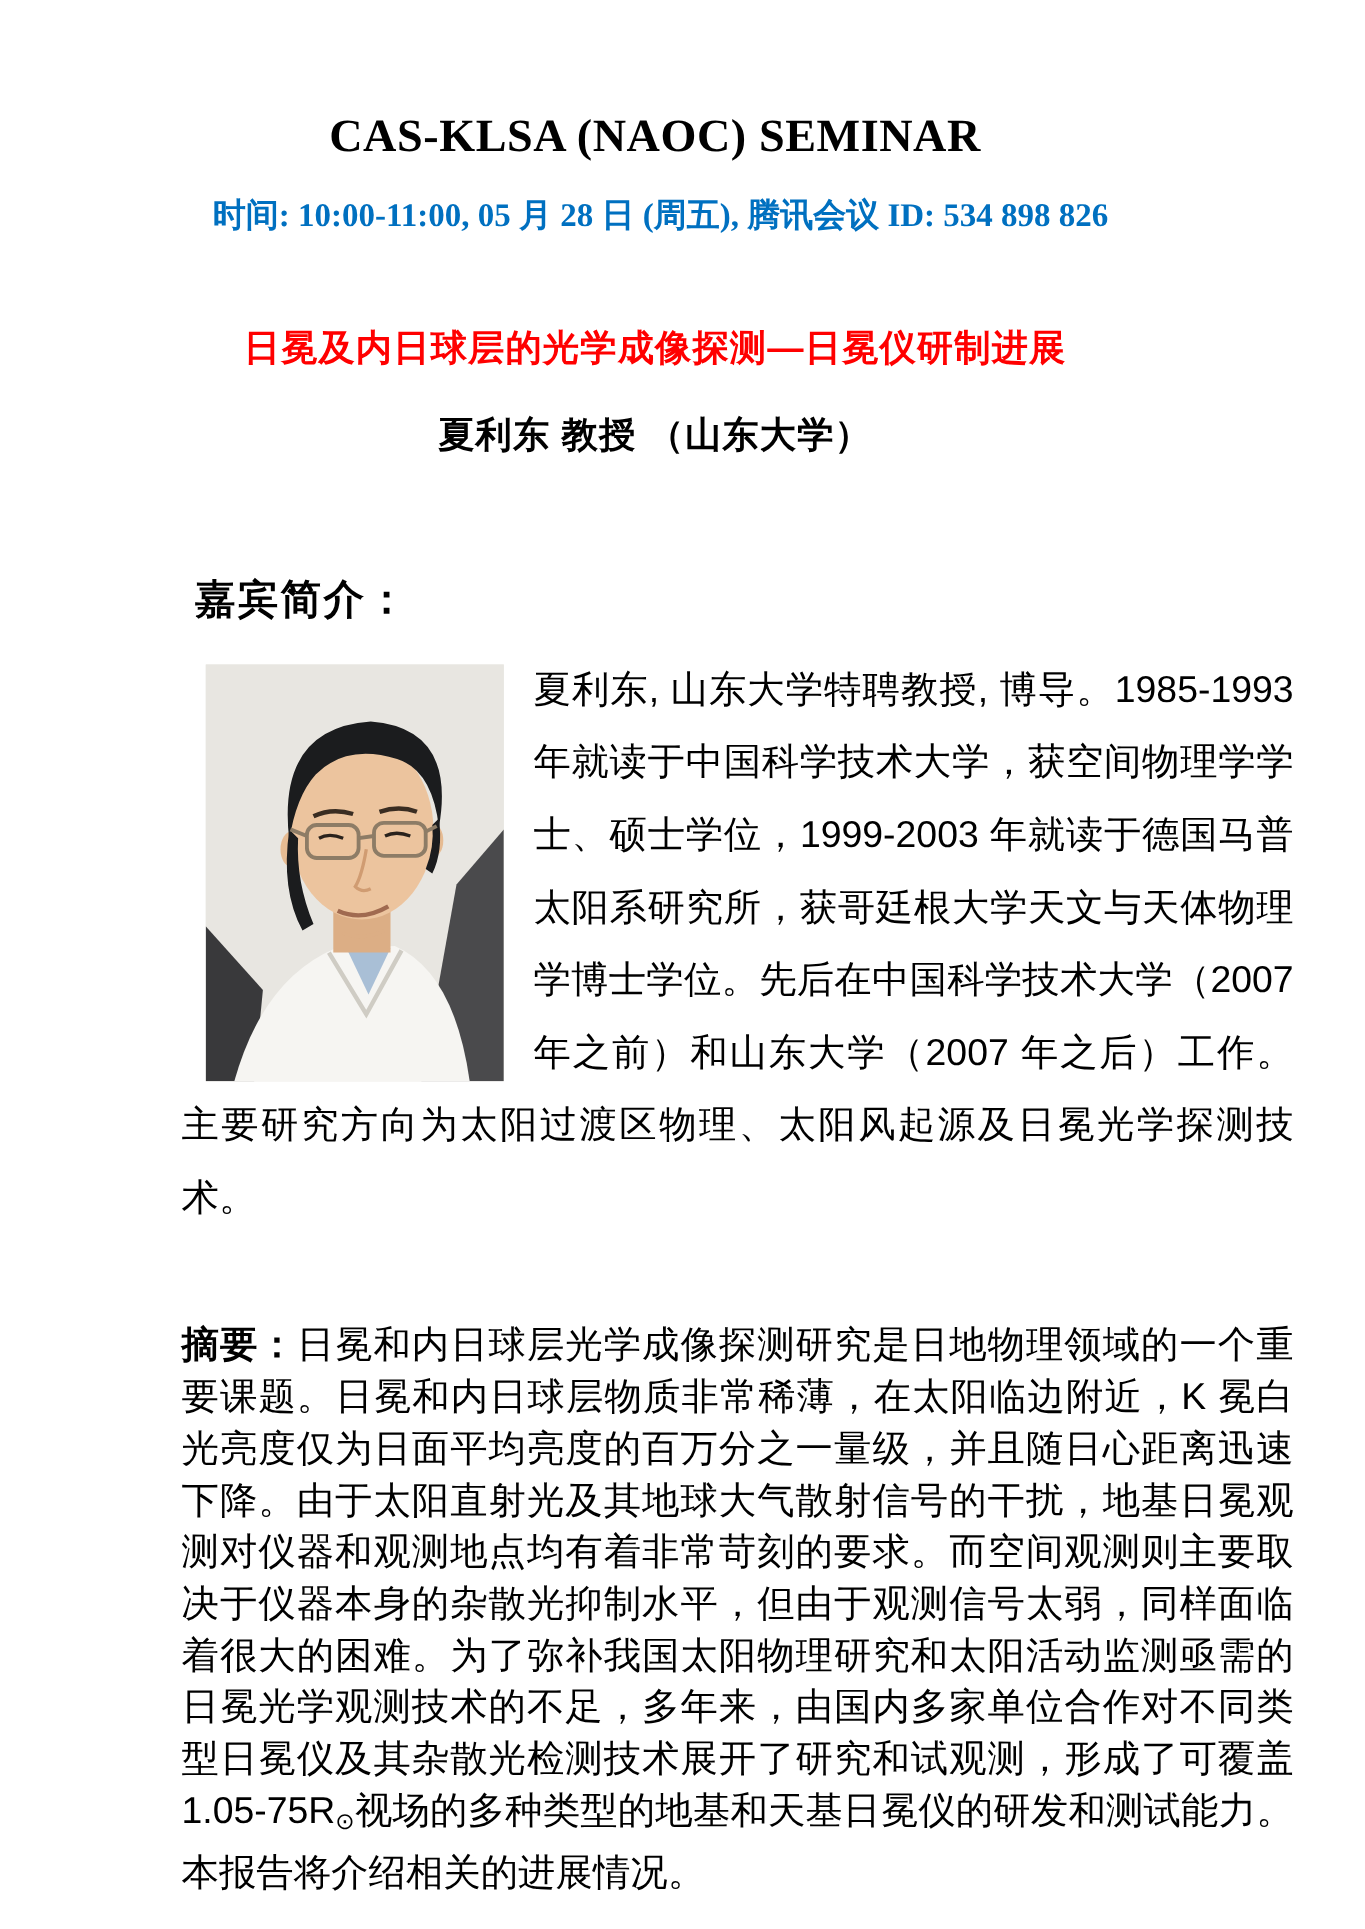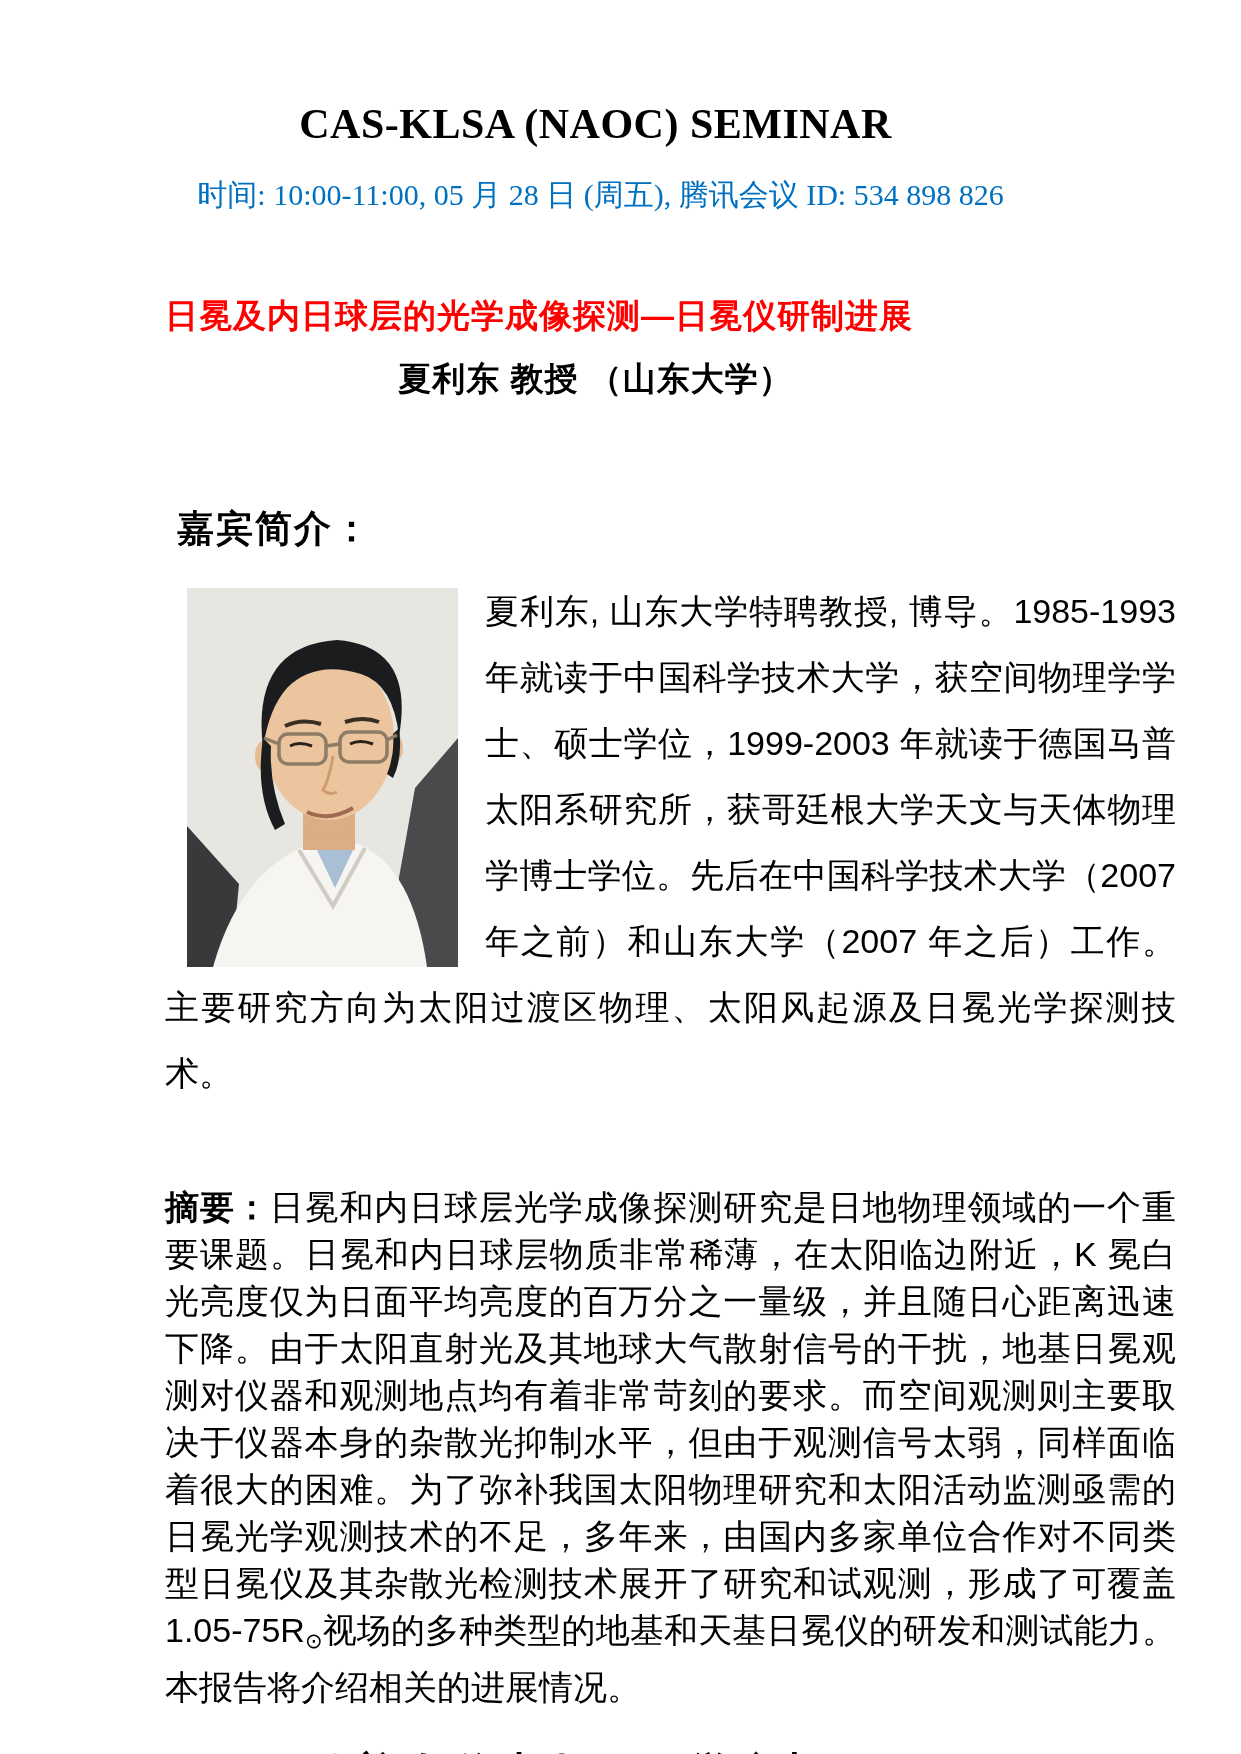--- a/index.html
+++ b/index.html
@@ -16,36 +16,37 @@
   .seminar-title {
     font-family:"Liberation Serif","DejaVu Serif",serif;
     font-size:42px; font-weight:bold;
     text-align:center;
     margin:0 150px 0 0;
     letter-spacing:0.5px;
   }
   .session-line {
     color:#0070C0;
     font-family:"Liberation Serif","DejaVu Serif",serif;
-    font-weight:normal;
+    font-weight:bold;
     font-size:30px;
     text-align:center;
     margin:27px 140px 0 0;
     white-space:nowrap;
   }
   .talk-title {
     color:#FF0000;
     font-size:33px; font-weight:bold;
+    text-align:center;
     margin:78px 150px 0 0;
     letter-spacing:1px;
   }
   .speaker-line {
     font-size:33px; font-weight:bold;
     text-align:center;
-    margin:18px 150px 0 0;
+    margin:34px 150px 0 0;
     letter-spacing:1px;
   }
   .bio-heading {
     font-size:37px; font-weight:bold;
     margin:102px 0 0 12px;
     letter-spacing:2px;
   }
   .bio-block {
     margin-top:24px;
     font-size:34px;

